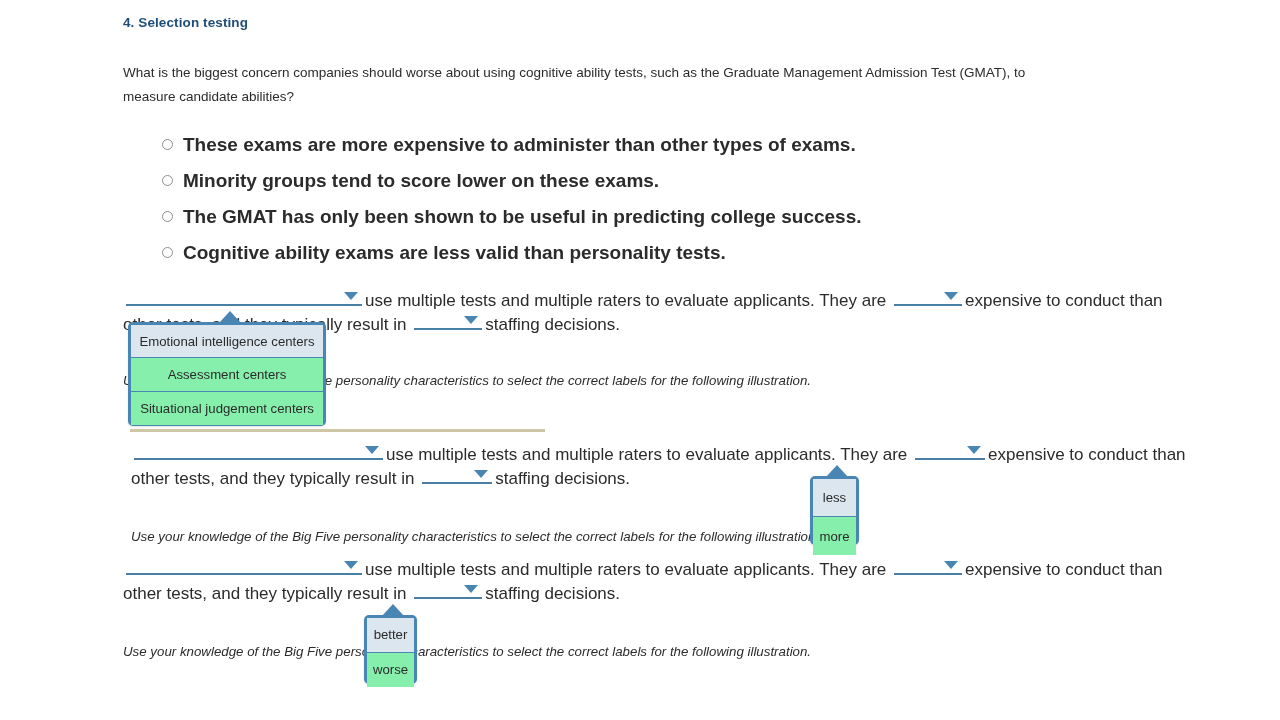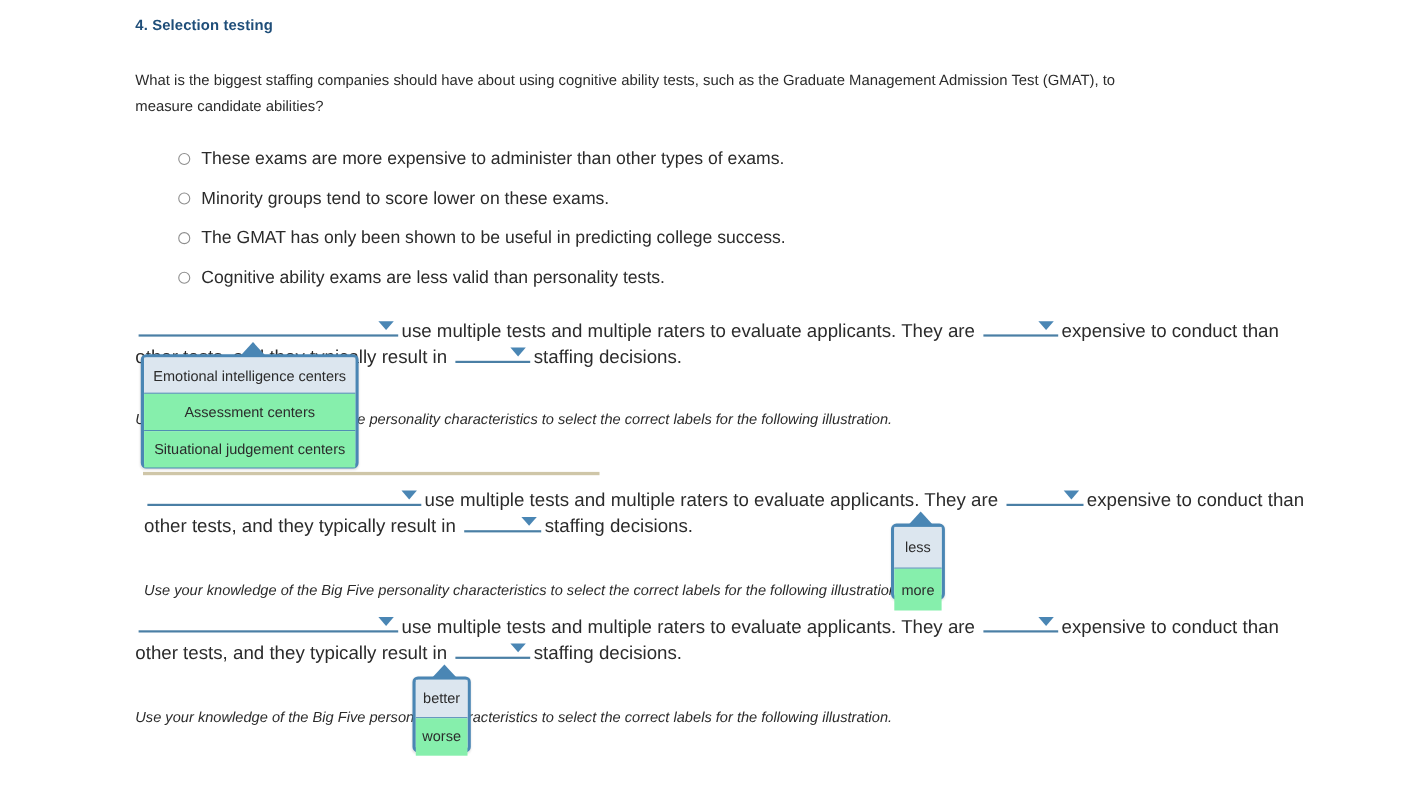--- a/index.html
+++ b/index.html
@@ -49,23 +49,24 @@
     position: absolute;
     left: 162px;
     top: 127px;
     width: 700px;
   }
   .option {
     position: relative;
     height: 36px;
     line-height: 36px;
     padding-left: 21px;
-    font-size: 16px;
+    font-size: 19px;
     color: #2b2b2b;
     white-space: nowrap;
+    font-weight: bold;
   }
   .radio {
     position: absolute;
     left: 0;
     top: 12px;
     width: 11px;
     height: 11px;
     border: 1px solid #8e8e8e;
     border-radius: 50%;
     background: #fff;
@@ -164,32 +165,32 @@
   #popup-centers { left: 128px; top: 322px; width: 198px; height: 104px; }
   #popup-centers .pointer { left: 88px; }
   #popup-centers .popup-item { height: 33.3px; padding: 0 0; }
 
   
   #popup-lessmore { left: 810px; top: 476px; width: 49px; height: 69px; }
   #popup-lessmore .pointer { left: 13px; }
   #popup-lessmore .popup-item { height: 38px; }
 
   
-  #popup-betterworse { left: 375px; top: 615px; width: 53px; height: 69px; }
+  #popup-betterworse { left: 364px; top: 615px; width: 53px; height: 69px; }
   #popup-betterworse .pointer { left: 15px; }
   #popup-betterworse .popup-item { height: 34.5px; }
 </style>
 </head>
 <body>
 
 <div class="page">
 
   <div class="heading">4. Selection testing</div>
 
-  <div class="stem">What is the biggest staffing companies should have about using cognitive ability tests, such as the Graduate Management Admission Test (GMAT), to measure candidate abilities?</div>
+  <div class="stem">What is the biggest concern companies should worse about using cognitive ability tests, such as the Graduate Management Admission Test (GMAT), to measure candidate abilities?</div>
 
   <div class="options">
     <div class="option">
       <span class="radio"></span>
       <span>These exams are more expensive to administer than other types of exams.</span>
     </div>
     <div class="option">
       <span class="radio"></span>
       <span>Minority groups tend to score lower on these exams.</span>
     </div>

